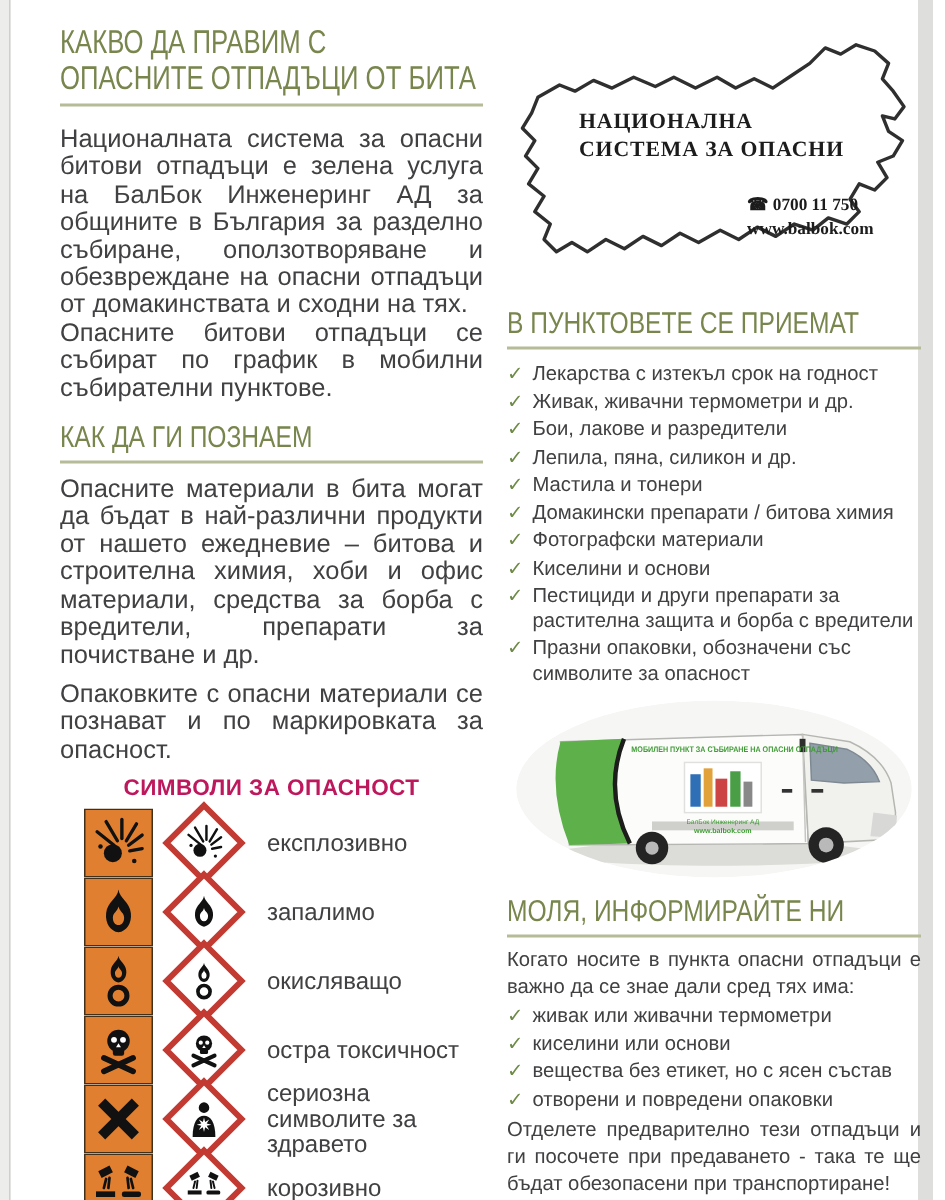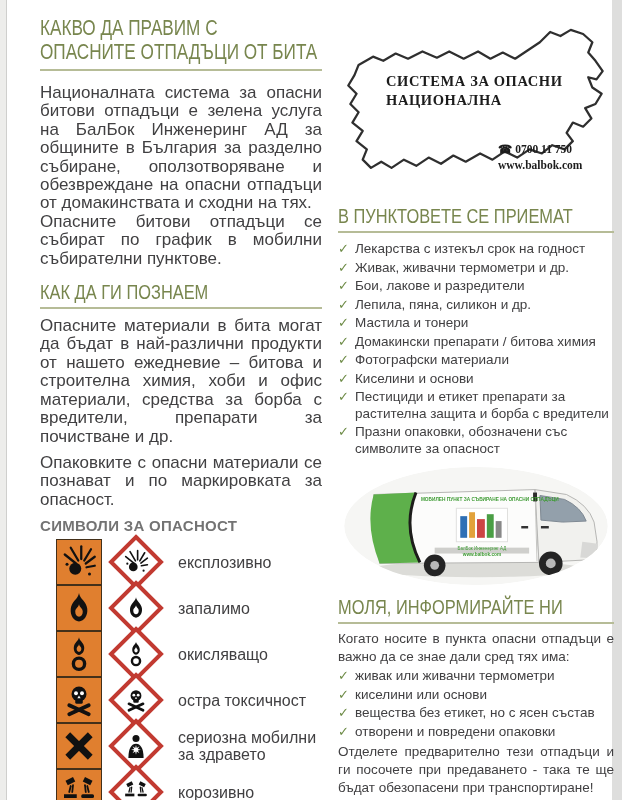--- a/index.html
+++ b/index.html
@@ -27,35 +27,35 @@
 
   .sec-head{margin-top:12px;}
   .sec-head .h-text{color:var(--green);font-size:20px;line-height:24px;white-space:nowrap;
     transform:scaleX(.82);transform-origin:0 50%;}
   .sec-rule{border-bottom:2px solid var(--rule);margin-top:3px;}
 
   .body-p{font-size:17px;line-height:18.4px;text-align:justify;margin:8px 0 0 0;}
   .body-p.first{margin-top:13px;}
   .body-p.cont{margin-top:0;}
 
-  .sym-title{font-weight:bold;font-size:15px;color:#737373;text-align:left;margin-top:8px;letter-spacing:.3px;}
+  .sym-title{font-weight:bold;font-size:15px;color:#be185d;text-align:center;margin-top:8px;letter-spacing:.3px;}
 
   .symbols{margin-top:5px;}
   .srow{display:flex;align-items:center;height:46px;}
   .osq-cell{width:46px;flex:none;margin-left:16px;}
   .osq{display:block;width:46px;height:46px;}
   .ghs{flex:none;width:56px;height:56px;margin:-5px 0 -5px 6px;}
   .slabel{margin-left:14px;font-size:16px;line-height:17px;color:var(--text);}
 
   .map-wrap{position:relative;width:276px;height:178px;margin-top:14px;}
   .map-svg{position:absolute;left:0;top:0;}
   .map-title{position:absolute;left:48px;top:58px;width:190px;
     font-family:"Liberation Serif", serif;font-weight:bold;font-size:14.5px;line-height:1.32;
     color:#1c1c1c;letter-spacing:.6px;}
-  .map-contact{position:absolute;left:160px;top:128px;width:112px;text-align:left;
+  .map-contact{position:absolute;left:160px;top:116px;width:112px;text-align:left;
     font-family:"Liberation Serif", serif;font-weight:bold;font-size:11.5px;line-height:1.35;color:#1c1c1c;}
 
   .chk-list{margin-top:8px;}
   .chk-item{display:flex;font-size:13.5px;line-height:16.5px;margin-top:2px;}
   .chk-item .chk{flex:none;width:17px;color:var(--check);font-size:13px;}
   .chk-item .chk-text{flex:1;}
 
   .van-wrap{margin-top:8px;text-align:center;}
 
   .inform-intro{font-size:13.5px;line-height:18px;text-align:justify;margin:6px 0 0 0;}
@@ -229,21 +229,21 @@
         <span class="osq-cell">
             <svg class="osq" viewBox="0 0 46 46">
               <rect x="0.5" y="0.5" width="45" height="45" fill="#e07f2f" stroke="#43301a"></rect>
               <use href="#pic-xcross" x="5" y="5" width="36" height="36"></use>
             </svg>
           </span>
         <svg class="ghs" viewBox="0 0 56 56">
             <polygon points="28,3 53,28 28,53 3,28" fill="#fff" stroke="#c23a31" stroke-width="4"></polygon>
             <use href="#pic-health" x="15" y="15" width="26" height="26"></use>
           </svg>
-        <span class="slabel">сериозна мобилни за здравето</span>
+        <span class="slabel">сериозна символите за здравето</span>
       </div>
 
       <div class="srow">
         <span class="osq-cell">
             <svg class="osq" viewBox="0 0 46 46">
               <rect x="0.5" y="0.5" width="45" height="45" fill="#e07f2f" stroke="#43301a"></rect>
               <use href="#pic-corrosive" x="5" y="5" width="36" height="36"></use>
             </svg>
           </span>
         <svg class="ghs" viewBox="0 0 56 56">
@@ -279,22 +279,22 @@
     </div>
   </div>
 
   <div class="col-right">
 
     <div class="map-wrap">
       <svg class="map-svg" width="276" height="178" viewBox="0 0 268 162">
         <path fill="#fff" stroke="#2f2f2f" stroke-width="2.2" stroke-linejoin="round" d="M20 44 L34 36 L44 40 L56 33 L68 38 L82 31 L96 37 L108 31 L122 38 L136 31 L148 38 L160 32 L172 38 L184 30 L196 22 L206 12 L216 16 L226 10 L238 14 L247 22 L243 32 L250 40 L257 50 L251 58 L243 56 L247 66 L256 72 L250 82 L240 86 L246 96 L238 104 L228 100 L222 110 L228 118 L220 126 L208 122 L198 130 L186 126 L174 134 L162 128 L150 136 L138 130 L124 138 L112 132 L100 140 L88 134 L76 142 L64 136 L52 144 L42 138 L32 144 L24 136 L28 126 L18 118 L24 108 L14 100 L20 90 L12 82 L18 72 L10 64 L16 54 Z"></path>
       </svg>
       <div class="map-title">
+        <div>НАЦИОНАЛНА</div>
         <div>СИСТЕМА ЗА ОПАСНИ</div>
-        <div>НАЦИОНАЛНА</div>
       </div>
       <div class="map-contact">
         <div><span>☎</span> <span>0700 11 750</span></div>
         <div>www.balbok.com</div>
       </div>
     </div>
 
     <div class="sec-head">
       <div class="h-text">В ПУНКТОВЕТЕ СЕ ПРИЕМАТ</div>
       <div class="sec-rule"></div>
@@ -328,21 +328,21 @@
       <div class="chk-item">
           <span class="chk">✓</span>
           <span class="chk-text">Фотографски материали</span>
         </div>
       <div class="chk-item">
           <span class="chk">✓</span>
           <span class="chk-text">Киселини и основи</span>
         </div>
       <div class="chk-item">
           <span class="chk">✓</span>
-          <span class="chk-text">Пестициди и етикет препарати за растителна защита и борба с вредители</span>
+          <span class="chk-text">Пестициди и други препарати за растителна защита и борба с вредители</span>
         </div>
       <div class="chk-item">
           <span class="chk">✓</span>
           <span class="chk-text">Празни опаковки, обозначени със символите за опасност</span>
         </div>
     </div>
 
     <div class="van-wrap">
       <svg width="272" height="122" viewBox="0 0 276 124">
         <defs>

